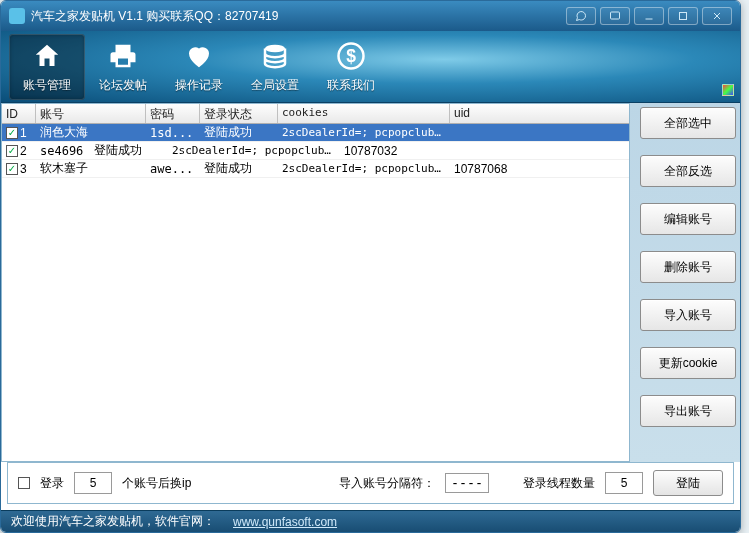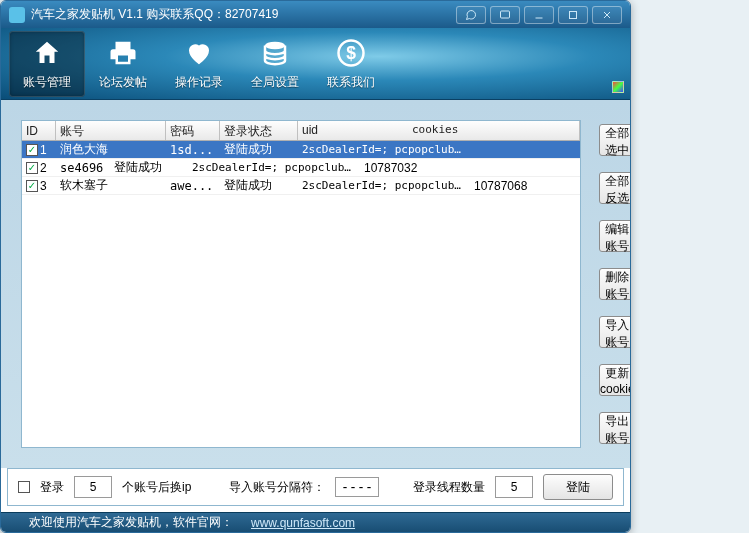--- a/index.html
+++ b/index.html
@@ -1,34 +1,34 @@
 <!DOCTYPE html>
 <html><head>
 <meta charset="utf-8">
 <style>
 * { box-sizing: border-box; margin: 0; padding: 0; font-family: "Microsoft YaHei", Arial, sans-serif; }
 body { background: #e8f0f4; }
-.window { width: 631px; height: 533px; background: #fff; border: 1px solid #2a6a9a; border-radius: 6px; overflow: hidden; display: flex; flex-direction: column; box-shadow: 0 2px 8px rgba(0,0,0,0.3); }
+.window { width: 741px; height: 533px; background: #fff; border: 1px solid #2a6a9a; border-radius: 6px; overflow: hidden; display: flex; flex-direction: column; box-shadow: 0 2px 8px rgba(0,0,0,0.3); }
 .titlebar { height: 30px; display: flex; align-items: center; padding: 0 8px; font-size: 12px; color: #fff;
   background: linear-gradient(180deg, #3a8bc0 0%, #1b5a8a 100%); }
 .titlebar .app-icon { width: 16px; height: 16px; background: #5ac1e8; border-radius: 3px; margin-right: 6px; display:inline-block;}
 .titlebar .spacer { flex: 1; }
 .titlebar .ctrl { width: 30px; height: 18px; margin-left: 4px; border: 1px solid rgba(255,255,255,0.4); border-radius: 3px; display: flex; align-items: center; justify-content: center; color: #cde8f7; font-size: 11px; cursor: pointer; background: rgba(255,255,255,0.05);}
 
 .toolbar { height: 72px; background: radial-gradient(ellipse at 60% 40%, #7fcbe8 0%, #2b88b8 40%, #0a4d78 100%) , linear-gradient(180deg, #1f6f9c, #0c4a73);
   background-blend-mode: normal;
   display: flex; align-items: center; padding: 4px 8px; gap: 0px; border-bottom: 1px solid #0a4064; position:relative;}
 .toolbar::after{content:""; position:absolute; right:6px; bottom:6px; width:10px; height:10px; background:linear-gradient(135deg,#f44,#4f4,#44f); border:1px solid rgba(255,255,255,0.5);}
 .tbtn { width: 76px; height: 66px; display: flex; flex-direction: column; align-items: center; justify-content: center; color: #fff; font-size: 12px; cursor: pointer; border-radius: 4px; }
 .tbtn.active { background: rgba(0,0,0,0.35); box-shadow: inset 0 0 0 1px rgba(255,255,255,0.15), 0 0 4px rgba(0,0,0,0.4) inset; }
 .tbtn .ticon { width: 34px; height: 34px; margin-bottom: 4px; display:flex; align-items:center; justify-content:center;}
 .tbtn .ticon svg { width: 30px; height: 30px; fill: #fff; }
 .tbtn .tlabel { text-shadow: 0 1px 1px rgba(0,0,0,0.5); }
 
-.mainrow { flex: 1; display: flex; padding: 20px; gap: 14px; background: linear-gradient(180deg,#bcd6e6 0%, #c9dfeb 100%); }
+.mainrow { flex: 1; display: flex; padding: 0; gap: 6px; background: linear-gradient(180deg,#bcd6e6 0%, #c9dfeb 100%); }
 .tablewrap { flex: 1; background: #fff; border: 1px solid #8fb7cf; display: flex; flex-direction: column; }
 .tablehead { display: flex; height: 20px; background: linear-gradient(180deg,#fefefe,#e9e9e9); border-bottom: 1px solid #b0b0b0; font-size: 12px; color: #222;}
 .tablehead .th { border-right: 1px solid #c0c0c0; padding: 2px 4px; overflow: hidden; white-space: nowrap; text-overflow: ellipsis;}
 .tbody { flex: 1; overflow: auto; font-size: 12px; }
 .trow { display: flex; height: 18px; align-items: center; border-bottom: 1px solid #f0f0f0; }
 .trow .td { padding: 1px 4px; overflow: hidden; white-space: nowrap; text-overflow: ellipsis; }
 .trow.sel { background: #3b76c4; color: #fff; }
 .trow.sel .td { color:#fff; }
 .col-id { width: 34px; display:flex; align-items:center; gap:2px;}
 .col-user { width: 110px; }
@@ -39,21 +39,21 @@
 .chk { width:12px; height:12px; border:1px solid #555; background:#fff; display:inline-flex; align-items:center; justify-content:center; font-size:10px; color:#0a4;}
 .chk.checked::after{content:"✓"; line-height:1;}
 .sidebtns { width: 104px; display: flex; flex-direction: column; gap: 16px; padding: 4px 4px; }
 .sidebtn { height: 32px; background: linear-gradient(180deg,#fdfdfd,#e6e6e6); border: 1px solid #8c8c8c; border-radius: 3px; font-size: 12px; cursor: pointer; box-shadow: inset 0 1px 0 #fff; }
 
 .bottombar { height: 42px; margin: 0 6px 6px 6px; background: #fff; border: 1px solid #8fb7cf; display: flex; align-items: center; padding: 0 10px; font-size: 12px; gap: 10px; justify-content: space-between;}
 .numbox { width: 38px; height: 22px; border: 1px solid #9a9a9a; text-align: center; font-size:12px;}
 .smallbtn { width: 70px; height: 26px; background: linear-gradient(180deg,#fdfdfd,#e4e4e4); border: 1px solid #8c8c8c; border-radius: 3px; font-size: 12px; cursor:pointer;}
 .sep-input { width: 44px; height: 20px; border:1px solid #9a9a9a; text-align:center; font-family:monospace;}
 
-.statusbar { height: 22px; background: linear-gradient(180deg,#2f6a94,#184d73); color:#fff; font-size:12px; display:flex; align-items:center; padding:0 28px; border-top:1px solid #0a3c5c;}
+.statusbar { height: 22px; background: linear-gradient(180deg,#2f6a94,#184d73); color:#fff; font-size:12px; display:flex; align-items:center; padding:0 10px; border-top:1px solid #0a3c5c;}
 .statusbar a { color:#cfe9fa; text-decoration: underline; margin-left:18px;}
 .bottombar .flexspace{flex:1;}
 </style>
 </head>
 <body>
 
 <div class="window">
 
   <div class="titlebar">
     <span class="app-icon"></span>
@@ -132,22 +132,22 @@
       </div>
     </div>
 
   <div class="mainrow">
     <div class="tablewrap">
       <div class="tablehead">
         <div class="th col-id">ID</div>
         <div class="th col-user">账号</div>
         <div class="th col-pwd">密码</div>
         <div class="th col-login">登录状态</div>
+        <div class="th col-cookies">cookies</div>
         <div class="th col-uid" style="flex:1;border-right:none">uid</div>
-        <div class="th col-cookies">cookies</div>
       </div>
       <div class="tbody" id="tbody">
           <div class="trow sel">
             <div class="td col-id">
               <span class="chk checked"></span>
               <span>1</span>
             </div>
             <div class="td col-user">润色大海</div>
             <div class="td col-pwd">1sd...</div>
             <div class="td col-login">登陆成功</div>

